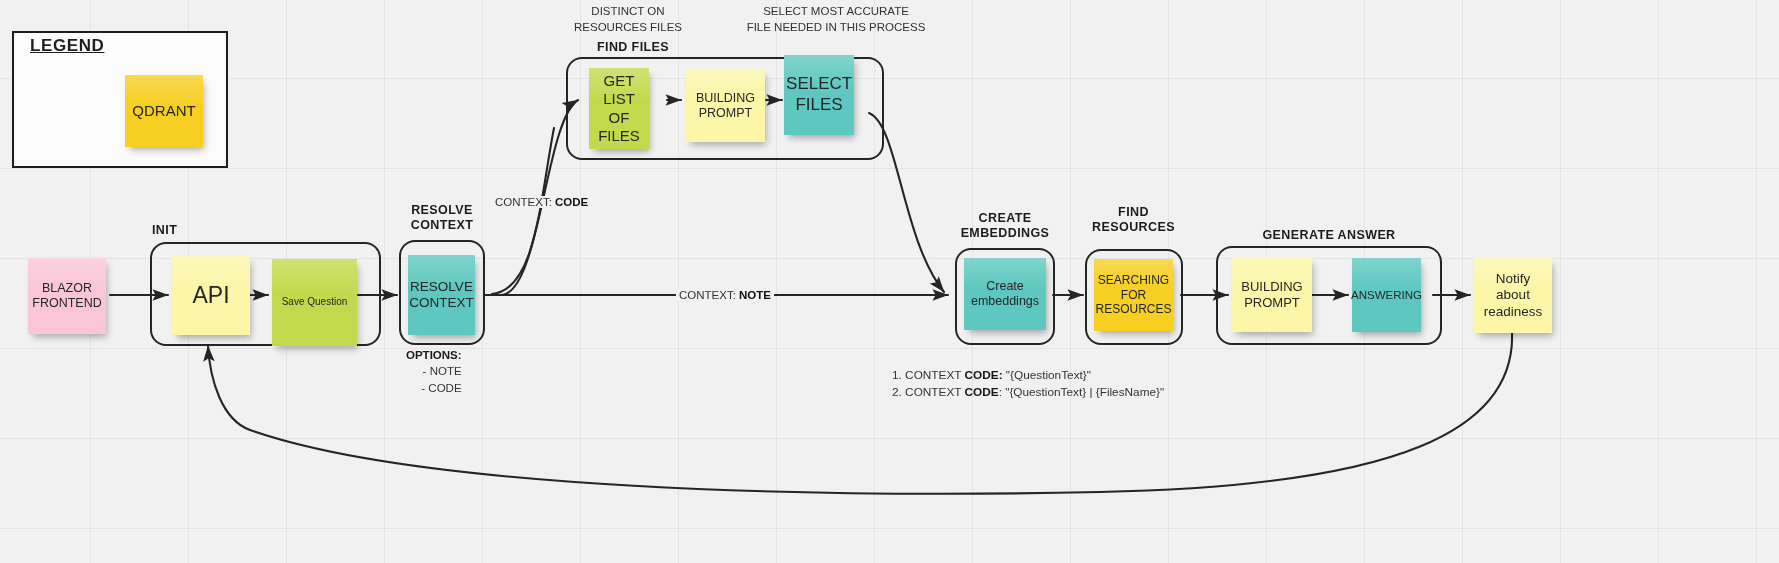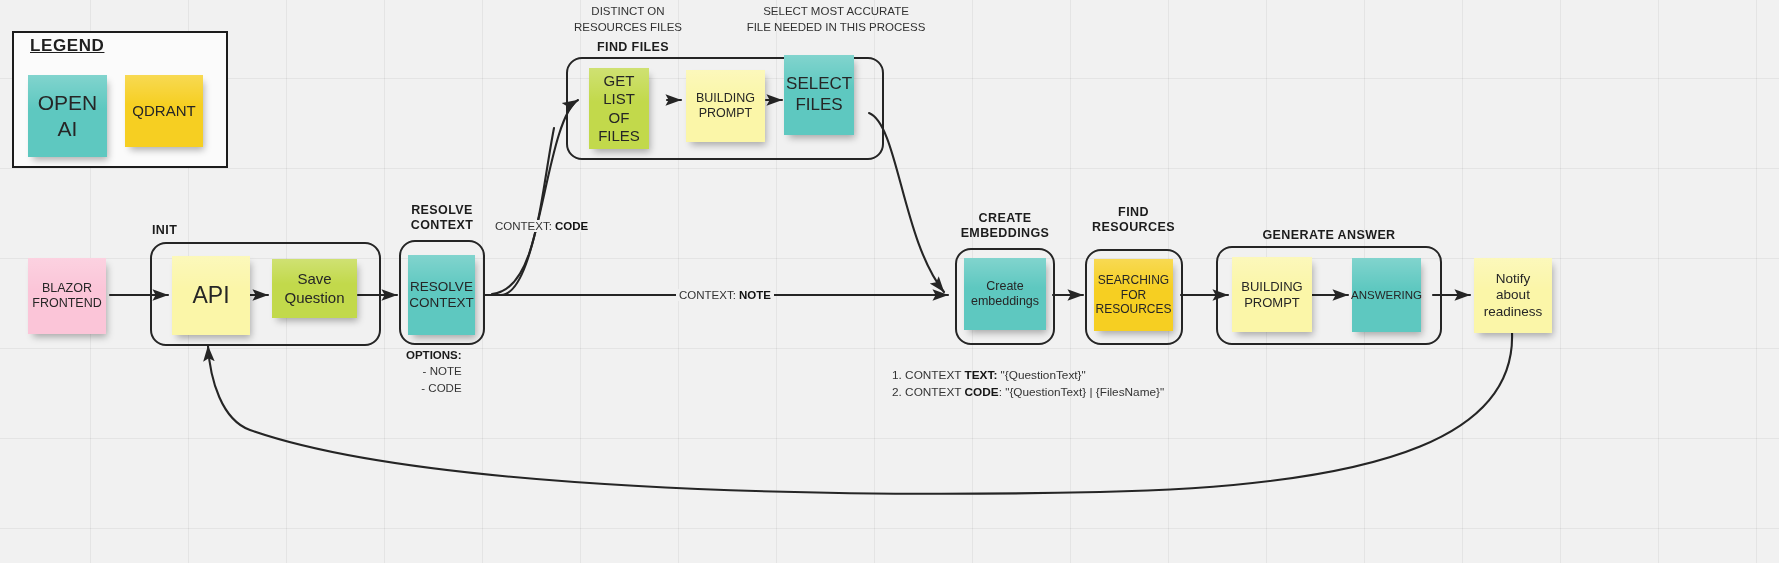--- a/index.html
+++ b/index.html
@@ -179,24 +179,20 @@
       <path d="M1311,295 L1348,295" marker-end="url(#arrow)"></path>
 
       <path d="M1433,295 L1470,295" marker-end="url(#arrow)"></path>
 
       <path d="M1512,332 C1516,430 1400,486 1100,492 C820,498 420,490 250,430 C222,420 210,380 208,346" marker-end="url(#arrow)"></path>
     </g>
   </svg>
 
   <div id="legend-box"></div>
   <div id="legend-title">LEGEND</div>
-  <div class="note teal" style="left:28px; top:75px; width:79px; height:82px; font-size:21px;">
-    <span class="sheen"></span>
-    <span class="txt">OPEN AI</span>
-  </div>
   <div class="note yellow" style="left:125px; top:75px; width:78px; height:72px; font-size:15px;">
     <span class="sheen"></span>
     <span class="txt">QDRANT</span>
   </div>
 
   <div class="anno" style="left:566px; top:4px; width:124px;">
     <span class="line">DISTINCT ON</span>
     <span class="line">RESOURCES FILES</span>
   </div>
   <div class="anno" style="left:718px; top:4px; width:236px;">
@@ -213,36 +209,36 @@
   </div>
   <div class="note lemon" style="left:686px; top:70px; width:79px; height:72px; font-size:12.5px;">
     <span class="sheen"></span>
     <span class="txt">BUILDING PROMPT</span>
   </div>
   <div class="note teal" style="left:784px; top:55px; width:70px; height:80px; font-size:17px;">
     <span class="sheen"></span>
     <span class="txt">SELECT FILES</span>
   </div>
 
-  <div class="edge-label" style="left:492px; top:196px;margin-top:24px;">
+  <div class="edge-label" style="left:492px; top:196px;">
     <span>CONTEXT: </span><b>CODE</b>
   </div>
 
   <div class="group-label" style="left:152px; top:223px; width:68px; text-align:left;">INIT</div>
   <div class="group" style="left:150px; top:242px; width:231px; height:104px;"></div>
 
   <div class="note pink" style="left:28px; top:258px; width:78px; height:76px; font-size:12.5px;">
     <span class="sheen"></span>
     <span class="txt">BLAZOR FRONTEND</span>
   </div>
   <div class="note lemon" style="left:172px; top:256px; width:78px; height:79px; font-size:23px;">
     <span class="sheen"></span>
     <span class="txt">API</span>
   </div>
-  <div class="note green" style="left:272px; top:259px; width:85px; height:59px; font-size:15px;">
+  <div class="note green" style="left:272px; top:259px; width:85px; height:87px; font-size:10px;">
     <span class="sheen"></span>
     <span class="txt">Save Question</span>
   </div>
 
   <div class="group-label" style="left:397px; top:203px; width:90px;">
     <span class="line">RESOLVE</span>
     <span class="line">CONTEXT</span>
   </div>
 
   <div class="group" style="left:399px; top:240px; width:86px; height:105px;"></div>
@@ -291,17 +287,17 @@
     <span class="sheen"></span>
     <span class="txt">ANSWERING</span>
   </div>
 
   <div class="note lemon" style="left:1474px; top:258px; width:78px; height:75px; font-size:13.5px;">
     <span class="sheen"></span>
     <span class="txt">Notify about readiness</span>
   </div>
 
   <div class="bottom-note" style="left:892px; top:367px;">
-    <div><span>1. CONTEXT </span><b>TEXT:</b><span> "{QuestionText}"</span></div>
+    <div><span>1. CONTEXT </span><b>CODE:</b><span> "{QuestionText}"</span></div>
     <div><span>2. CONTEXT </span><b>CODE</b><span>: "{QuestionText} | {FilesName}"</span></div>
   </div>
 
 </div>
 
 </body></html>

